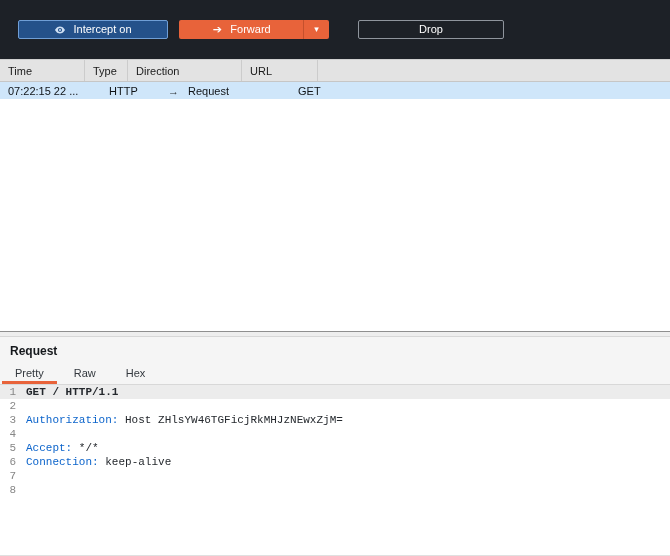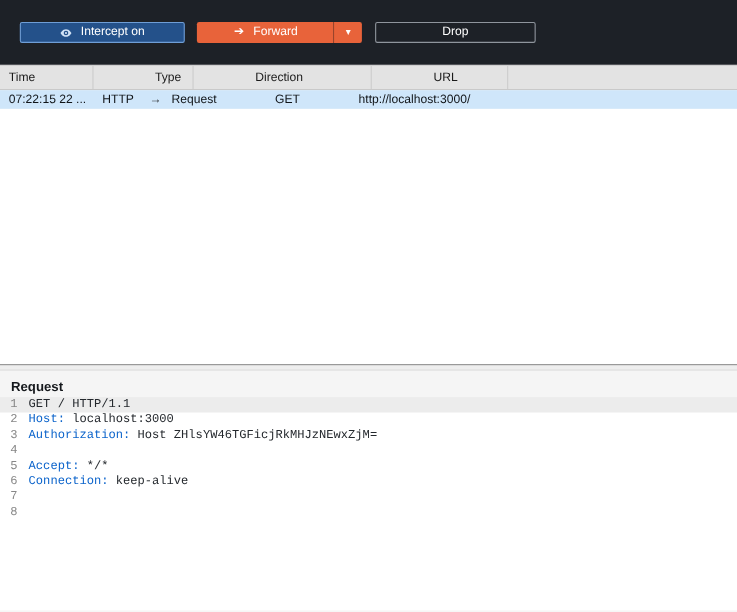--- a/index.html
+++ b/index.html
@@ -54,52 +54,51 @@
     width: 26px;
     background: var(--accent, #e8633a);
     border-left: 1px solid #c4502c;
     border-radius: 0 2px 2px 0;
     font-size: 9px;
   }
   .btn-drop {
     width: 146px;
     background: transparent;
     border: 1px solid #8f959d;
-    margin-left: 1px;
+    margin-left: 18px;
   }
   .icon-12 { display: inline-flex; width: 12px; height: 12px; align-items: center; justify-content: center; }
 
   
   .itable { width: 100%; font-size: 11px; }
   .itable-header {
     display: grid;
     grid-template-columns: 85px 43px 114px 76px 1fr;
     height: 23px;
     background: #e3e3e3;
     border-top: 1px solid #cfcfcf;
     border-bottom: 1px solid #c6c6c6;
-    gap: 48px;
   }
   .itable-header .cell {
     display: flex;
     align-items: center;
     padding: 0 8px;
     border-right: 1px solid #cccccc;
     color: #1a1a1a;
     cursor: pointer;
     overflow: hidden;
     white-space: nowrap;
   }
   .itable-row {
     display: grid;
     grid-template-columns: 85px 43px 114px 76px 1fr;
     height: 17px;
     cursor: default;
   }
-  .itable-row.selected { background: var(--selected-row, #cfe6fa); }
+  .itable-row.selected { background: var(--selected-row, #cfe6fa); gap: 16px; }
   .itable-row .cell {
     display: flex;
     align-items: center;
     padding: 0 8px;
     color: #101418;
     overflow: hidden;
     white-space: nowrap;
   }
   .dir-arrow { margin-right: 9px; color: #2b2f33; font-size: 11px; }
 
@@ -159,21 +158,21 @@
   .eline { display: flex; height: 14px; white-space: pre; }
   .eline.current { background: #ececec; }
   .gutter {
     flex: none;
     width: 16px;
     text-align: right;
     color: #878787;
     user-select: none;
   }
   .econtent { padding-left: 10px; }
-  .seg-request-line { color: #24282d; }
+  .seg-request-line { color: #24282d; font-weight: bold; }
   .seg-header-name { color: var(--header-name, #0c64cb); }
   .seg-header-value { color: #24282d; }
 </style>
 </head>
 <body>
 
 <div class="app">
 
   <div class="toolbar">
     <button class="btn btn-intercept">
@@ -207,34 +206,38 @@
       </div>
     <div>
         <div class="itable-row selected">
           <div class="cell">07:22:15 22 ...</div>
           <div class="cell">HTTP</div>
           <div class="cell">
             <span class="dir-arrow">→</span>
             <span>Request</span>
           </div>
           <div class="cell">GET</div>
-          <div class="cell">http://localhost:3000/</div>
         </div>
       </div>
   </div>
 
   <div class="empty-area"></div>
 
   <div class="splitter"></div>
 
   <div class="request-panel">
     <div class="panel-title">Request</div>
+    <div class="tabbar">
+        <div class="tab active">Pretty</div>
+        <div class="tab">Raw</div>
+        <div class="tab">Hex</div>
+      </div>
     <div class="editor">
         <div class="eline current"><div class="gutter">1</div><div class="econtent"><span class="seg-request-line">GET / HTTP/1.1</span></div></div>
-        <div class="eline"><div class="gutter">2</div><div class="econtent"><span class="seg-header-name">Host:</span><span class="seg-header-value"> localhost:3000</span></div></div>
+        <div class="eline"><div class="gutter">2</div></div>
         <div class="eline"><div class="gutter">3</div><div class="econtent"><span class="seg-header-name">Authorization:</span><span class="seg-header-value"> Host ZHlsYW46TGFicjRkMHJzNEwxZjM=</span></div></div>
         <div class="eline"><div class="gutter">4</div></div>
         <div class="eline"><div class="gutter">5</div><div class="econtent"><span class="seg-header-name">Accept:</span><span class="seg-header-value"> */*</span></div></div>
         <div class="eline"><div class="gutter">6</div><div class="econtent"><span class="seg-header-name">Connection:</span><span class="seg-header-value"> keep-alive</span></div></div>
         <div class="eline"><div class="gutter">7</div><div class="econtent"></div></div>
         <div class="eline"><div class="gutter">8</div><div class="econtent"></div></div>
       </div>
   </div>
 
 </div>

